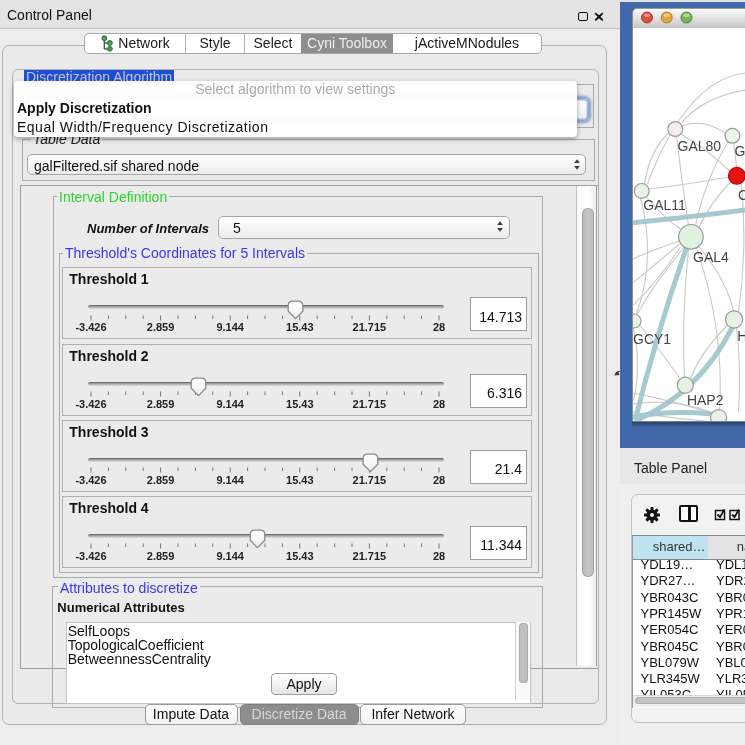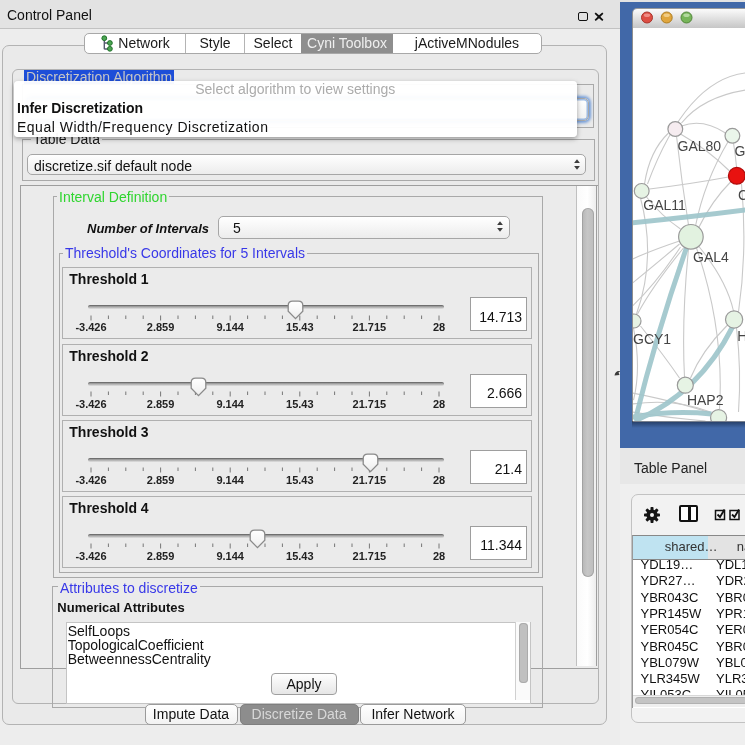--- a/index.html
+++ b/index.html
@@ -38,31 +38,31 @@
 </div>
 
 <div class="abs" style="left:12px;top:69px;width:585px;height:633px;background:#eaeaea;border:1px solid #b3b3b3;border-radius:6px;"></div>
 
 <div class="abs" style="left:22px;top:84px;width:570px;height:42px;border:1px solid #a9a9a9;"></div>
 <div class="lbl" style="left:24px;top:69.8px;color:#c6c6c6;background:#1d4ed8;padding:0 2px;">Discretization Algorithm</div>
 
 <div class="abs" style="left:27px;top:98px;width:560px;height:21px;border-radius:5px;background:linear-gradient(#fff,#f0f0f0);border:1px solid #a6a6a6;box-shadow:0 0 3px 2px rgba(86,138,212,0.8), inset 0 0 0 1.5px rgba(86,138,212,0.55);"></div>
 
 <div class="abs" style="left:22px;top:139px;width:571px;height:40px;border:1px solid #a9a9a9;"></div>
-<div class="lbl" style="left:31px;top:132.2px;color:#1a1a1a;background:#eaeaea;padding:0 2px;">Table Data</div>
+<div class="lbl" style="left:31px;top:132.2px;color:#1a1a1a;background:#eaeaea;padding:0 2px;font-style:italic;">Table Data</div>
 <div class="abs" style="left:27px;top:154px;width:557px;height:19px;border-radius:5px;background:linear-gradient(#fff,#ececec);border:1px solid #a6a6a6;"></div>
-<div class="lbl" style="left:34px;top:158.7px;color:#111;">discretize.sif default node</div>
+<div class="lbl" style="left:34px;top:158.7px;color:#111;">galFiltered.sif shared node</div>
 <svg class="abs" style="left:572.5px;top:159px;" width="8" height="11" viewBox="0 0 8 11">
  <path d="M4 0.2 L6.9 4 L1.1 4 Z" fill="#3c3c3c"></path>
     <path d="M4 10.8 L6.9 7 L1.1 7 Z" fill="#3c3c3c"></path>
 </svg>
 
 <div class="abs" style="left:13.5px;top:80.5px;width:563.5px;height:56px;background:rgba(255,255,255,0.96);border-radius:4px;box-shadow:0 2px 5px rgba(0,0,0,0.35);"></div>
 <div class="lbl" style="left:13.5px;top:81.8px;width:563.5px;text-align:center;color:#ababab;">Select algorithm to view settings</div>
-<div class="lbl" style="left:17px;top:101px;font-weight:bold;color:#111;">Infer Discretization</div>
+<div class="lbl" style="left:17px;top:101px;font-weight:bold;color:#111;">Apply Discretization</div>
 <div class="lbl" style="left:17px;top:120.2px;color:#111;letter-spacing:0.5px;">Equal Width/Frequency Discretization</div>
 
 <div class="abs" id="scrollpane" style="left:19.5px;top:185px;width:577px;height:482px;background:#ebebeb;border-top:1px solid #9e9e9e;border-bottom:1px solid #9e9e9e;border-left:1px solid #9e9e9e;overflow:hidden;"></div>
 
 <div class="abs" style="left:575.5px;top:186px;width:19.5px;height:480px;background:linear-gradient(90deg,#fafafa,#fff 55%,#ededed);border-left:1px solid #c0c0c0;border-right:1px solid #9e9e9e;"></div>
 <div class="abs" style="left:581.5px;top:208px;width:12px;height:369px;background:linear-gradient(90deg,#b6b6b6,#c6c6c6 45%,#bdbdbd);border-radius:6px;box-shadow:inset 0 0 0 1px rgba(140,140,140,0.5);"></div>
 
 <div class="abs" id="scrollcontent" style="left:19.5px;top:185px;width:556px;height:588px;overflow:hidden;">
 <div style="position:absolute;left:-19.5px;top:-185px;width:745px;height:745px;">
 
@@ -161,21 +161,21 @@
 <path d="M1.2 5.6 Q1.2 1.2 5.6 1.2 L11.4 1.2 Q15.8 1.2 15.8 5.6 L15.8 11.2 L8.5 18.6 L1.2 11.2 Z" fill="url(#thg2)" stroke="#8a8a8a" stroke-width="1.3"></path>
 <defs>
           <linearGradient id="thg2" x1="0" y1="0" x2="0" y2="1">
             <stop offset="0" stop-color="#ffffff"></stop>
             <stop offset="0.55" stop-color="#f6f6f6"></stop>
             <stop offset="1" stop-color="#ececec"></stop>
           </linearGradient>
         </defs>
       </svg>
 <div class="abs" style="left:470px;top:373.5px;width:55px;height:32px;background:#fff;border:1px solid #9e9e9e;"></div>
-<div class="lbl" style="left:440px;top:386.3px;width:82px;text-align:right;color:#111;">2.666</div>
+<div class="lbl" style="left:440px;top:386.3px;width:82px;text-align:right;color:#111;">6.316</div>
 
 <div class="abs" style="left:62px;top:419.5px;width:467.5px;height:70px;border:1px solid #b0b0b0;"></div>
 <div class="lbl" style="left:69.3px;top:424.8px;font-size:14px;font-weight:bold;color:#111;">Threshold 3</div>
 <div class="abs" style="left:87.5px;top:457.8px;width:356.5px;height:3.2px;border-radius:2px;background:linear-gradient(#8f8f8f,#e2e2e2);border-top:1px solid #6f6f6f;"></div>
 <svg class="abs" style="left:62px;top:467.0px;" width="400" height="7" viewBox="0 0 400 7">
         <line x1="29.0" y1="0.5" x2="29.0" y2="5.5" stroke="#777" stroke-width="1"></line>
         <line x1="46.4" y1="0.5" x2="46.4" y2="4.0" stroke="#777" stroke-width="1"></line>
         <line x1="63.8" y1="0.5" x2="63.8" y2="4.0" stroke="#777" stroke-width="1"></line>
         <line x1="81.2" y1="0.5" x2="81.2" y2="4.0" stroke="#777" stroke-width="1"></line>
         <line x1="98.6" y1="0.5" x2="98.6" y2="5.5" stroke="#777" stroke-width="1"></line>
@@ -395,21 +395,21 @@
     <rect x="1.5" y="2.5" width="9" height="9" stroke-width="1.5"></rect>
     <path d="M3.5 6.5 L6 9 L10.5 1.5" stroke-width="1.8"></path>
     <rect x="16" y="2.5" width="9" height="9" stroke-width="1.5"></rect>
     <path d="M18 6.5 L20.5 9 L25 1.5" stroke-width="1.8"></path>
   </g>
 </svg>
 
 <div class="abs" style="left:631.8px;top:534.8px;width:113.2px;height:172.5px;border-left:1px solid #999;border-top:1px solid #888;overflow:hidden;background:#fff;">
   <div style="position:absolute;left:0;top:0;width:75.3px;height:23.5px;background:#bfe3f1;border-right:1px solid #93aebb;border-bottom:1px solid #888;"></div>
   <div style="position:absolute;left:75.3px;top:0;width:45px;height:23.5px;background:#e3e3e3;border-bottom:1px solid #888;"></div>
-  <div class="lbl" style="left:20px;top:3.9px;font-size:13px;color:#333;margin-left:12px;">shared…</div>
+  <div class="lbl" style="left:20px;top:3.9px;font-size:13px;color:#333;">shared…</div>
   <div class="lbl" style="left:104px;top:3.9px;font-size:13px;color:#333;">name</div>
   <div class="lbl" style="left:7.7px;top:22.3px;font-size:13px;color:#111;">YDL19…</div>
 <div class="lbl" style="left:83.2px;top:22.3px;font-size:13px;color:#111;">YDL199C</div>
 <div class="lbl" style="left:7.7px;top:38.6px;font-size:13px;color:#111;">YDR27…</div>
 <div class="lbl" style="left:83.2px;top:38.6px;font-size:13px;color:#111;">YDR277C</div>
 <div class="lbl" style="left:7.7px;top:54.9px;font-size:13px;color:#111;">YBR043C</div>
 <div class="lbl" style="left:83.2px;top:54.9px;font-size:13px;color:#111;">YBR043C</div>
 <div class="lbl" style="left:7.7px;top:71.2px;font-size:13px;color:#111;">YPR145W</div>
 <div class="lbl" style="left:83.2px;top:71.2px;font-size:13px;color:#111;">YPR145W</div>
 <div class="lbl" style="left:7.7px;top:87.5px;font-size:13px;color:#111;">YER054C</div>

